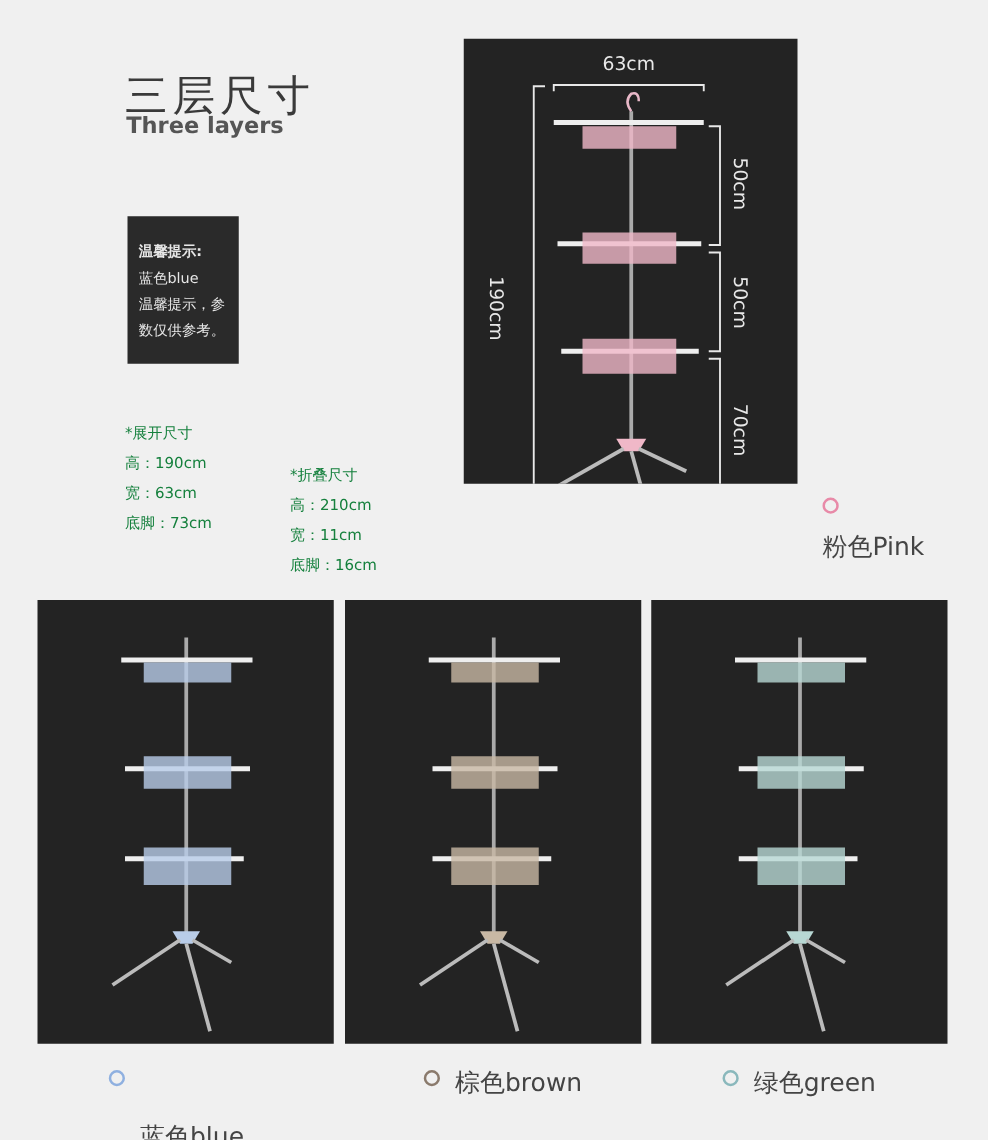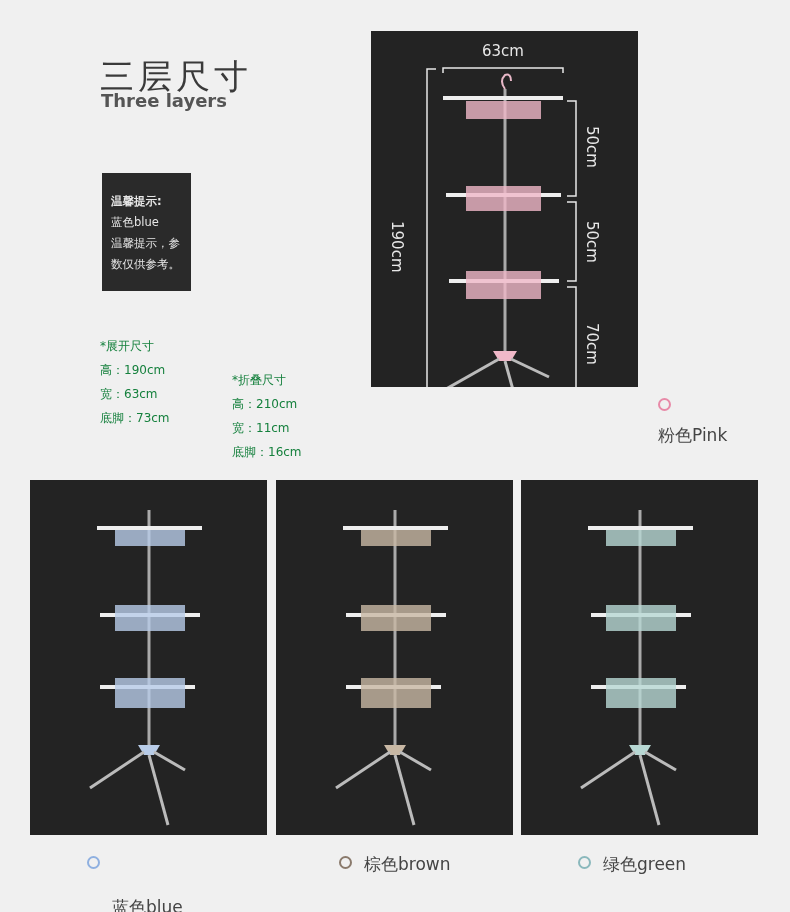--- a/index.html
+++ b/index.html
@@ -14,21 +14,21 @@
   .notice .hd { font-weight: bold; }
   .spec { font-size: 12px; color: #15803d; line-height: 24px; }
   .spec-a { left: 100px; top: 334px; }
   .spec-b { left: 232px; top: 334px; margin-top: 34px; }
   .panel { background: #232323; overflow: hidden; }
   .main-panel { left: 371px; top: 31px; width: 267px; height: 356px; }
   .small-panel { top: 480px; width: 237px; height: 355px; }
   .dimtxt { color: #e8e8e8; font-size: 15px; position: absolute; }
   .vert { writing-mode: vertical-rl; }
   .swatch { width: 13px; height: 13px; border-radius: 50%; border: 2px solid; box-sizing: border-box; position: absolute; }
-  .color-label { font-size: 17px; color: #444; position: absolute; white-space: nowrap; }
+  .color-label { font-size: 20px; color: #444; position: absolute; white-space: nowrap; }
   svg { position: absolute; left: 0; top: 0; }
 </style>
 </head>
 <body>
 
 <div class="abs title-cn">三层尺寸</div>
 <div class="abs title-en">Three layers</div>
 
 <div class="abs notice">
   <div class="hd">温馨提示:</div>

